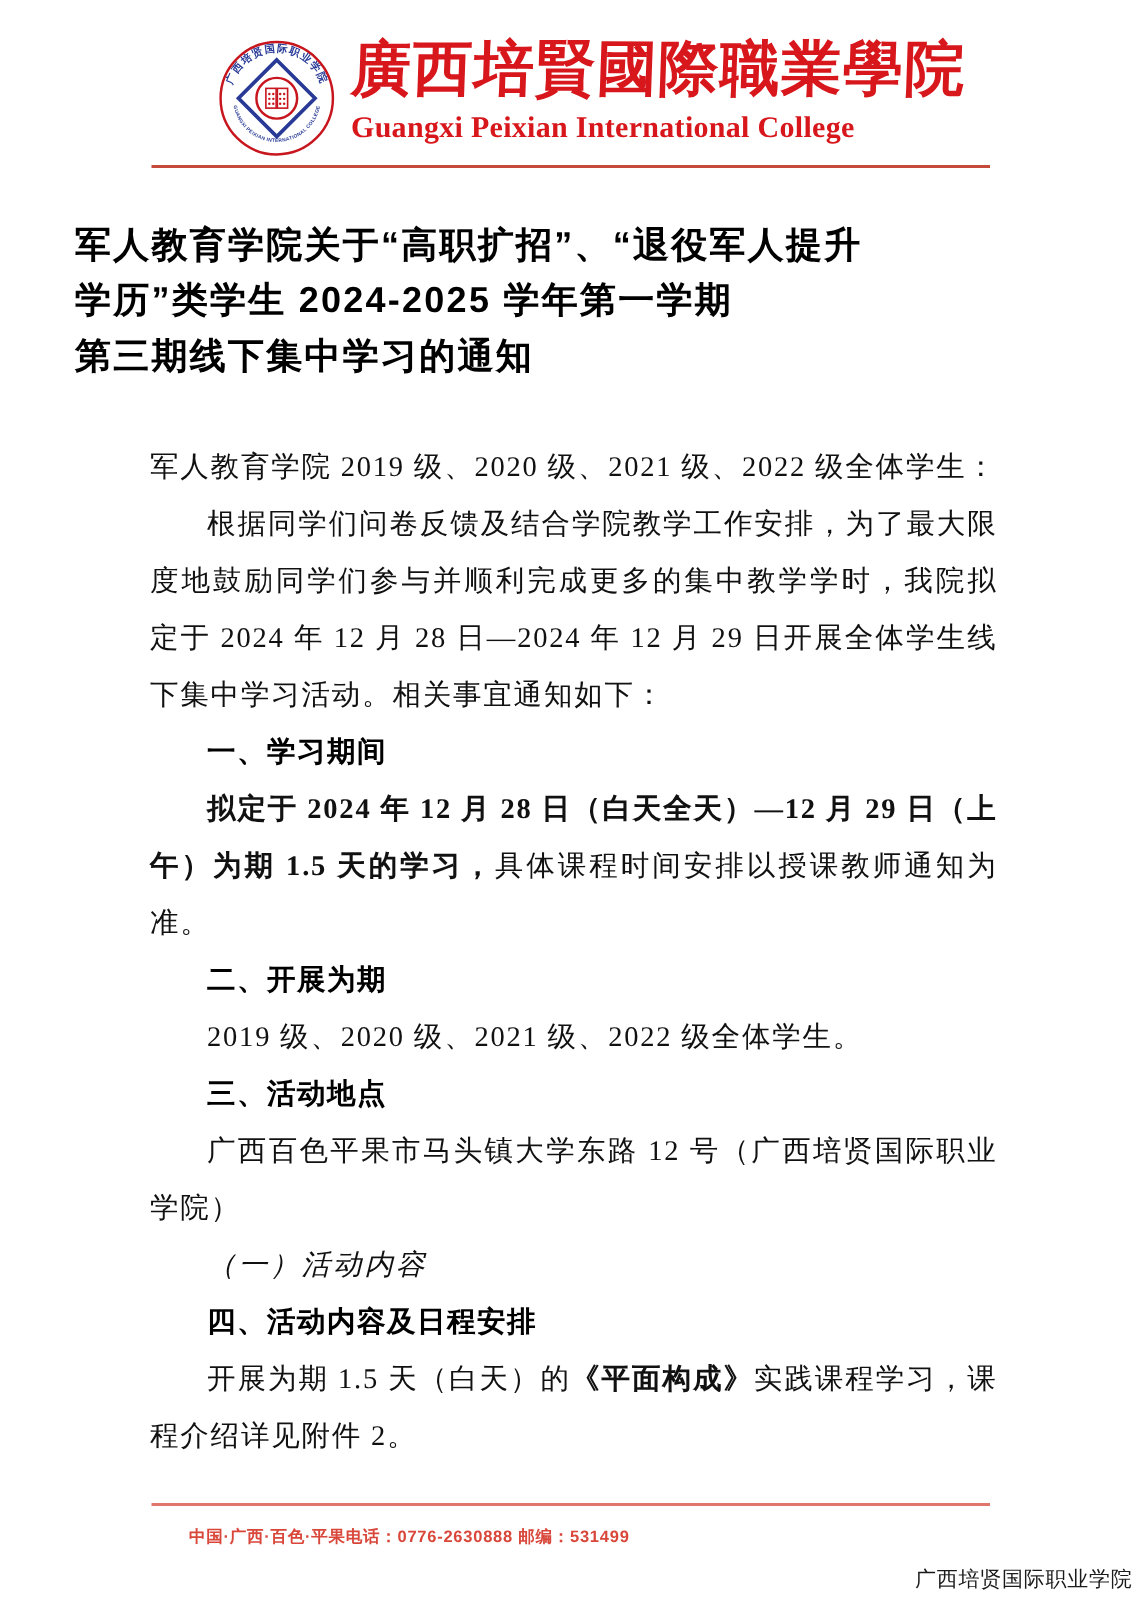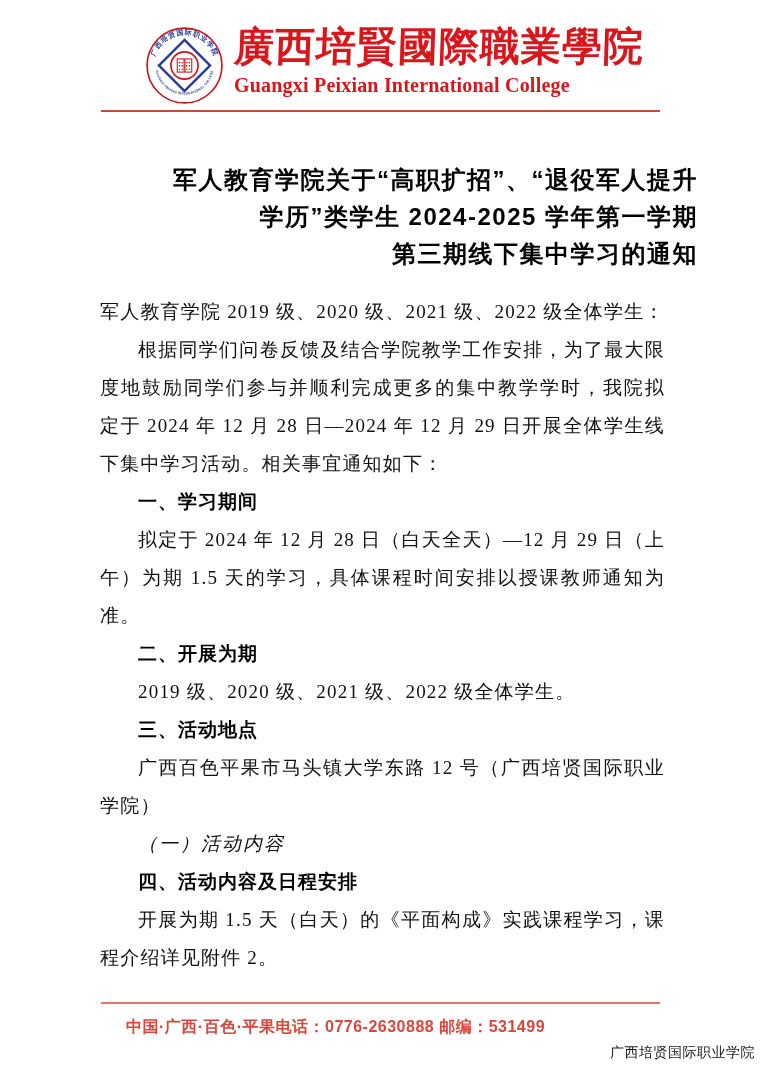--- a/index.html
+++ b/index.html
@@ -72,22 +72,22 @@
   }
   .rule-top    { top: 110px;  background: #c44a3c; }
   .rule-bottom { top: 1002px; background: #e0766c; }
 
   
   .doc-title {
     position: absolute;
     left: 50px;
     right: 50px;
     top: 145px;
-    margin: 16px;
-    text-align: right;
+    margin: 0;
+    text-align: left;
     font-family: "Liberation Sans", sans-serif;
     font-weight: 700;
     font-size: 24px;
     line-height: 37px;
     letter-spacing: 1.5px;
     color: #000;
   }
   .doc-title span { display: block; }
 
   
@@ -106,29 +106,29 @@
   .sec-heading {
     font-family: "Liberation Sans", sans-serif;
     font-weight: 700;
     letter-spacing: 1px;
     color: #000;
   }
   .subheading {
     font-style: italic;
     letter-spacing: 2px;
   }
-  .strong { font-weight: 400; }
+  .strong { font-weight: 700; }
 
   
   .contact {
     position: absolute;
     left: 126px;
     top: 1017px;
     font-family: "Liberation Sans", sans-serif;
-    font-size: 16px;
+    font-size: 11px;
     font-weight: 700;
     letter-spacing: 0.5px;
     color: #d9473b;
     white-space: nowrap;
   }
   .corner {
     position: absolute;
     right: 9px;
     top: 1044px;
     font-family: "Liberation Sans", sans-serif;

